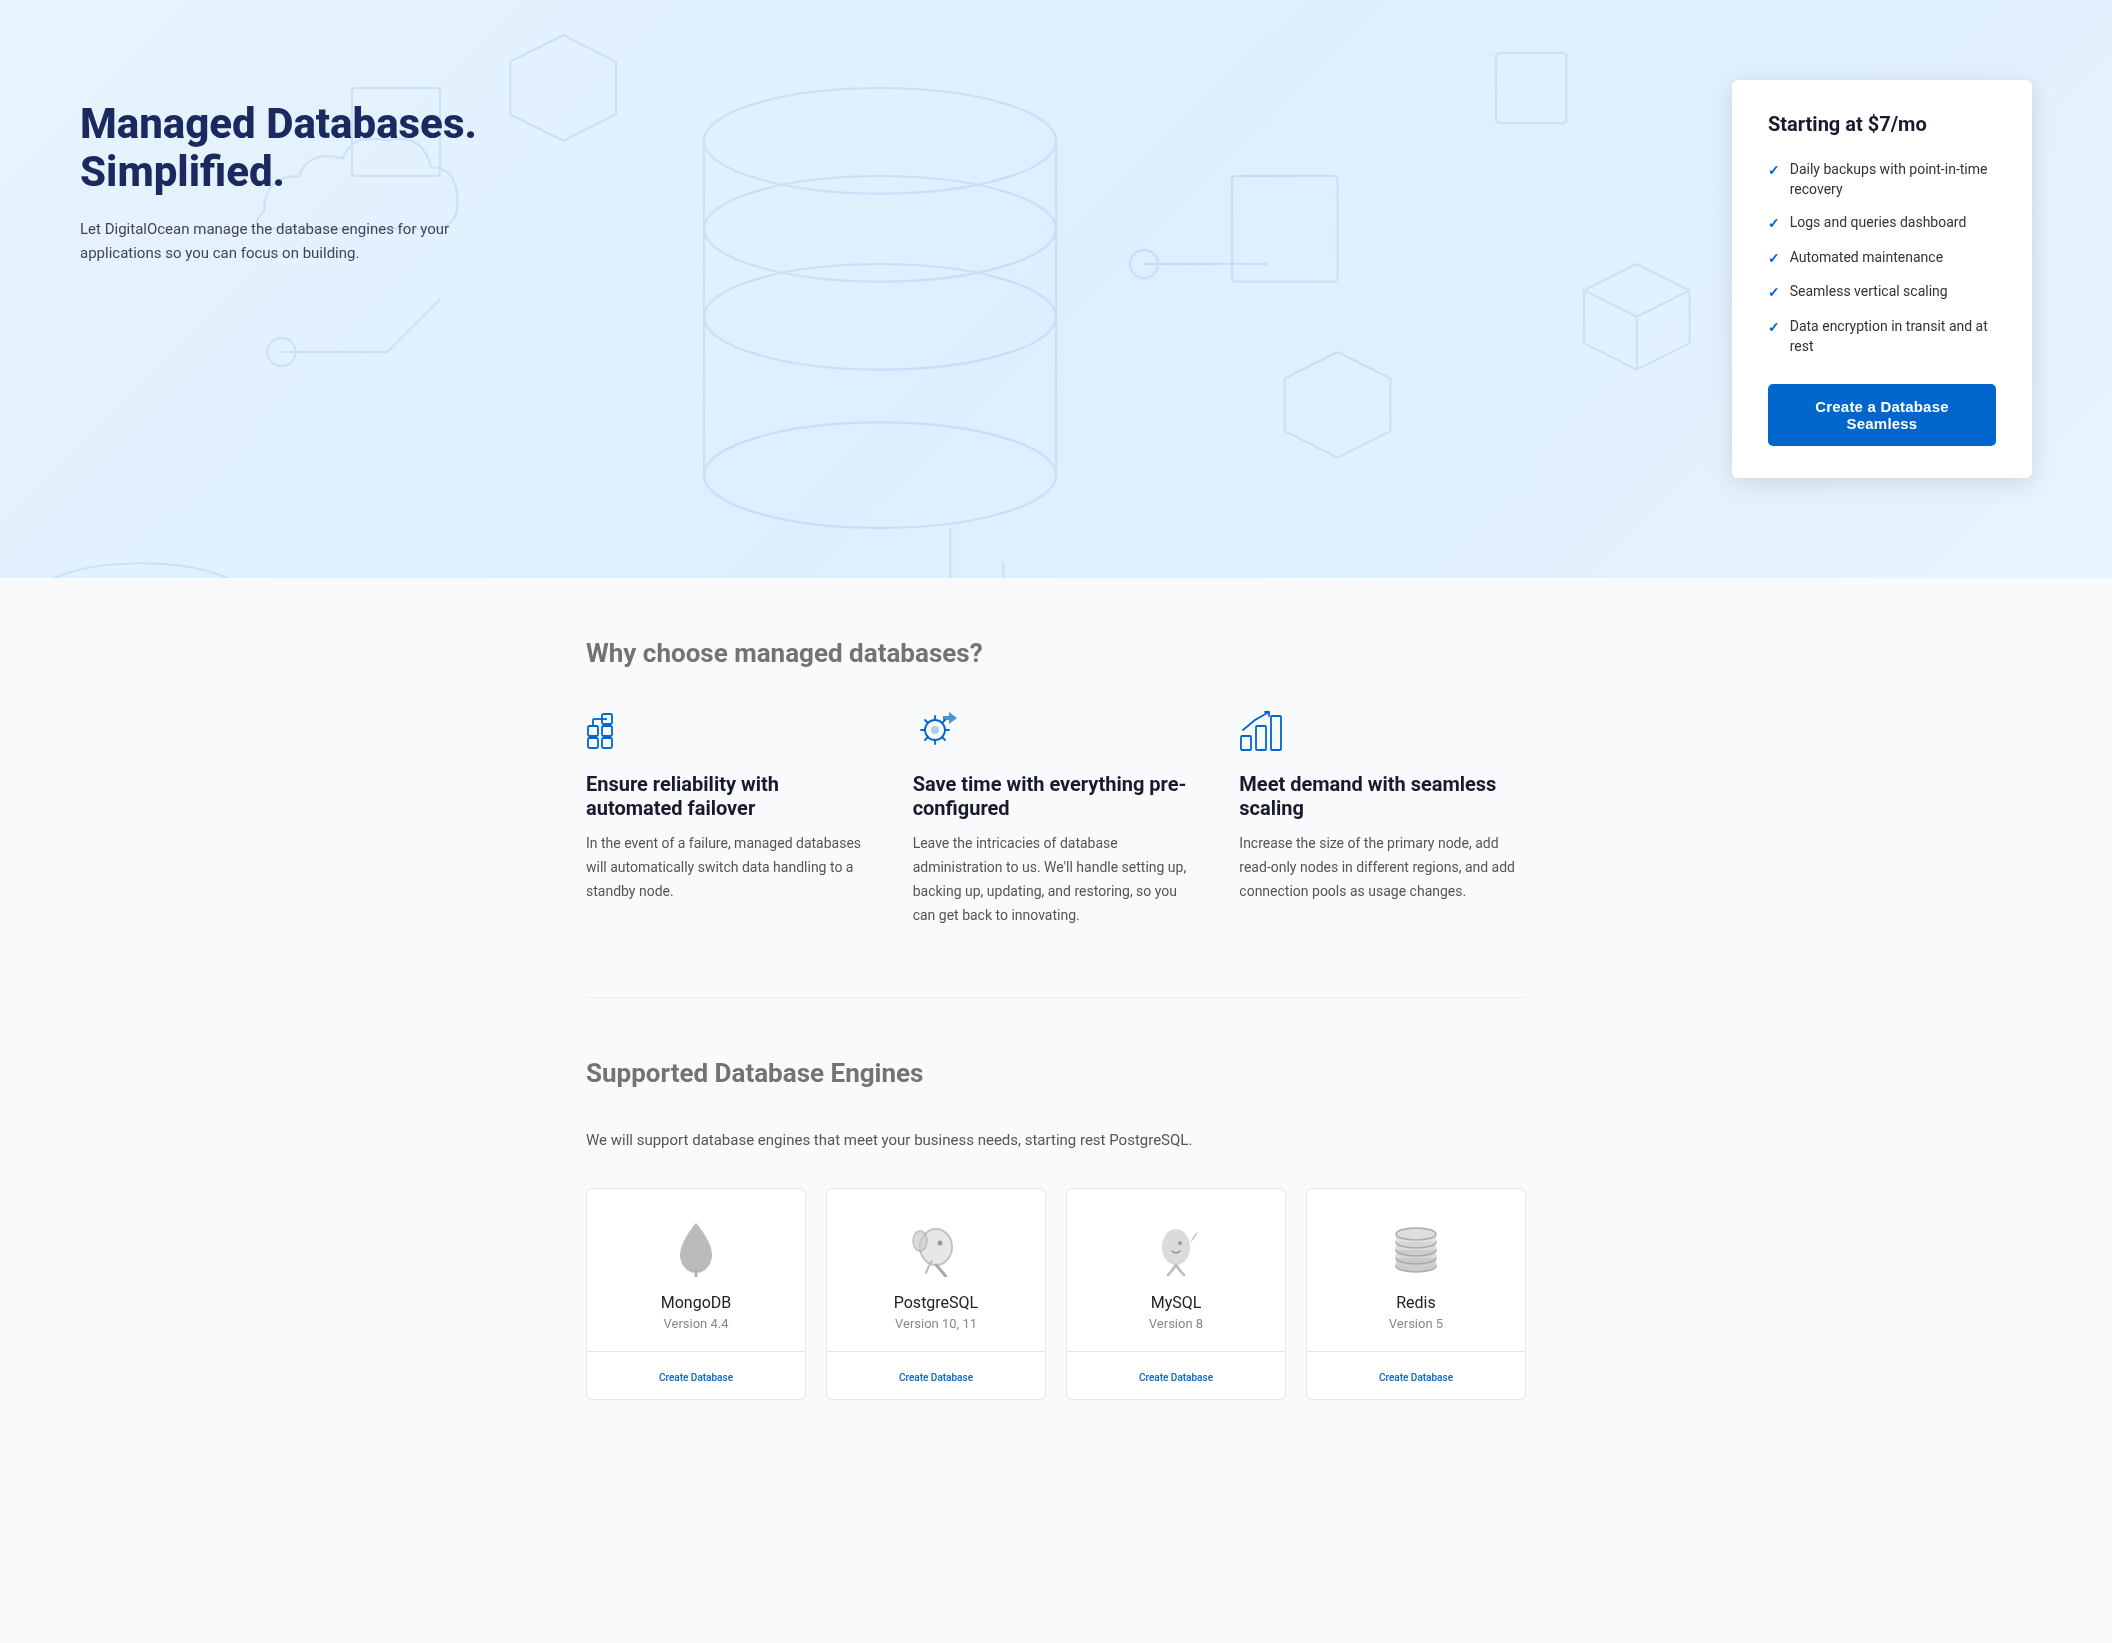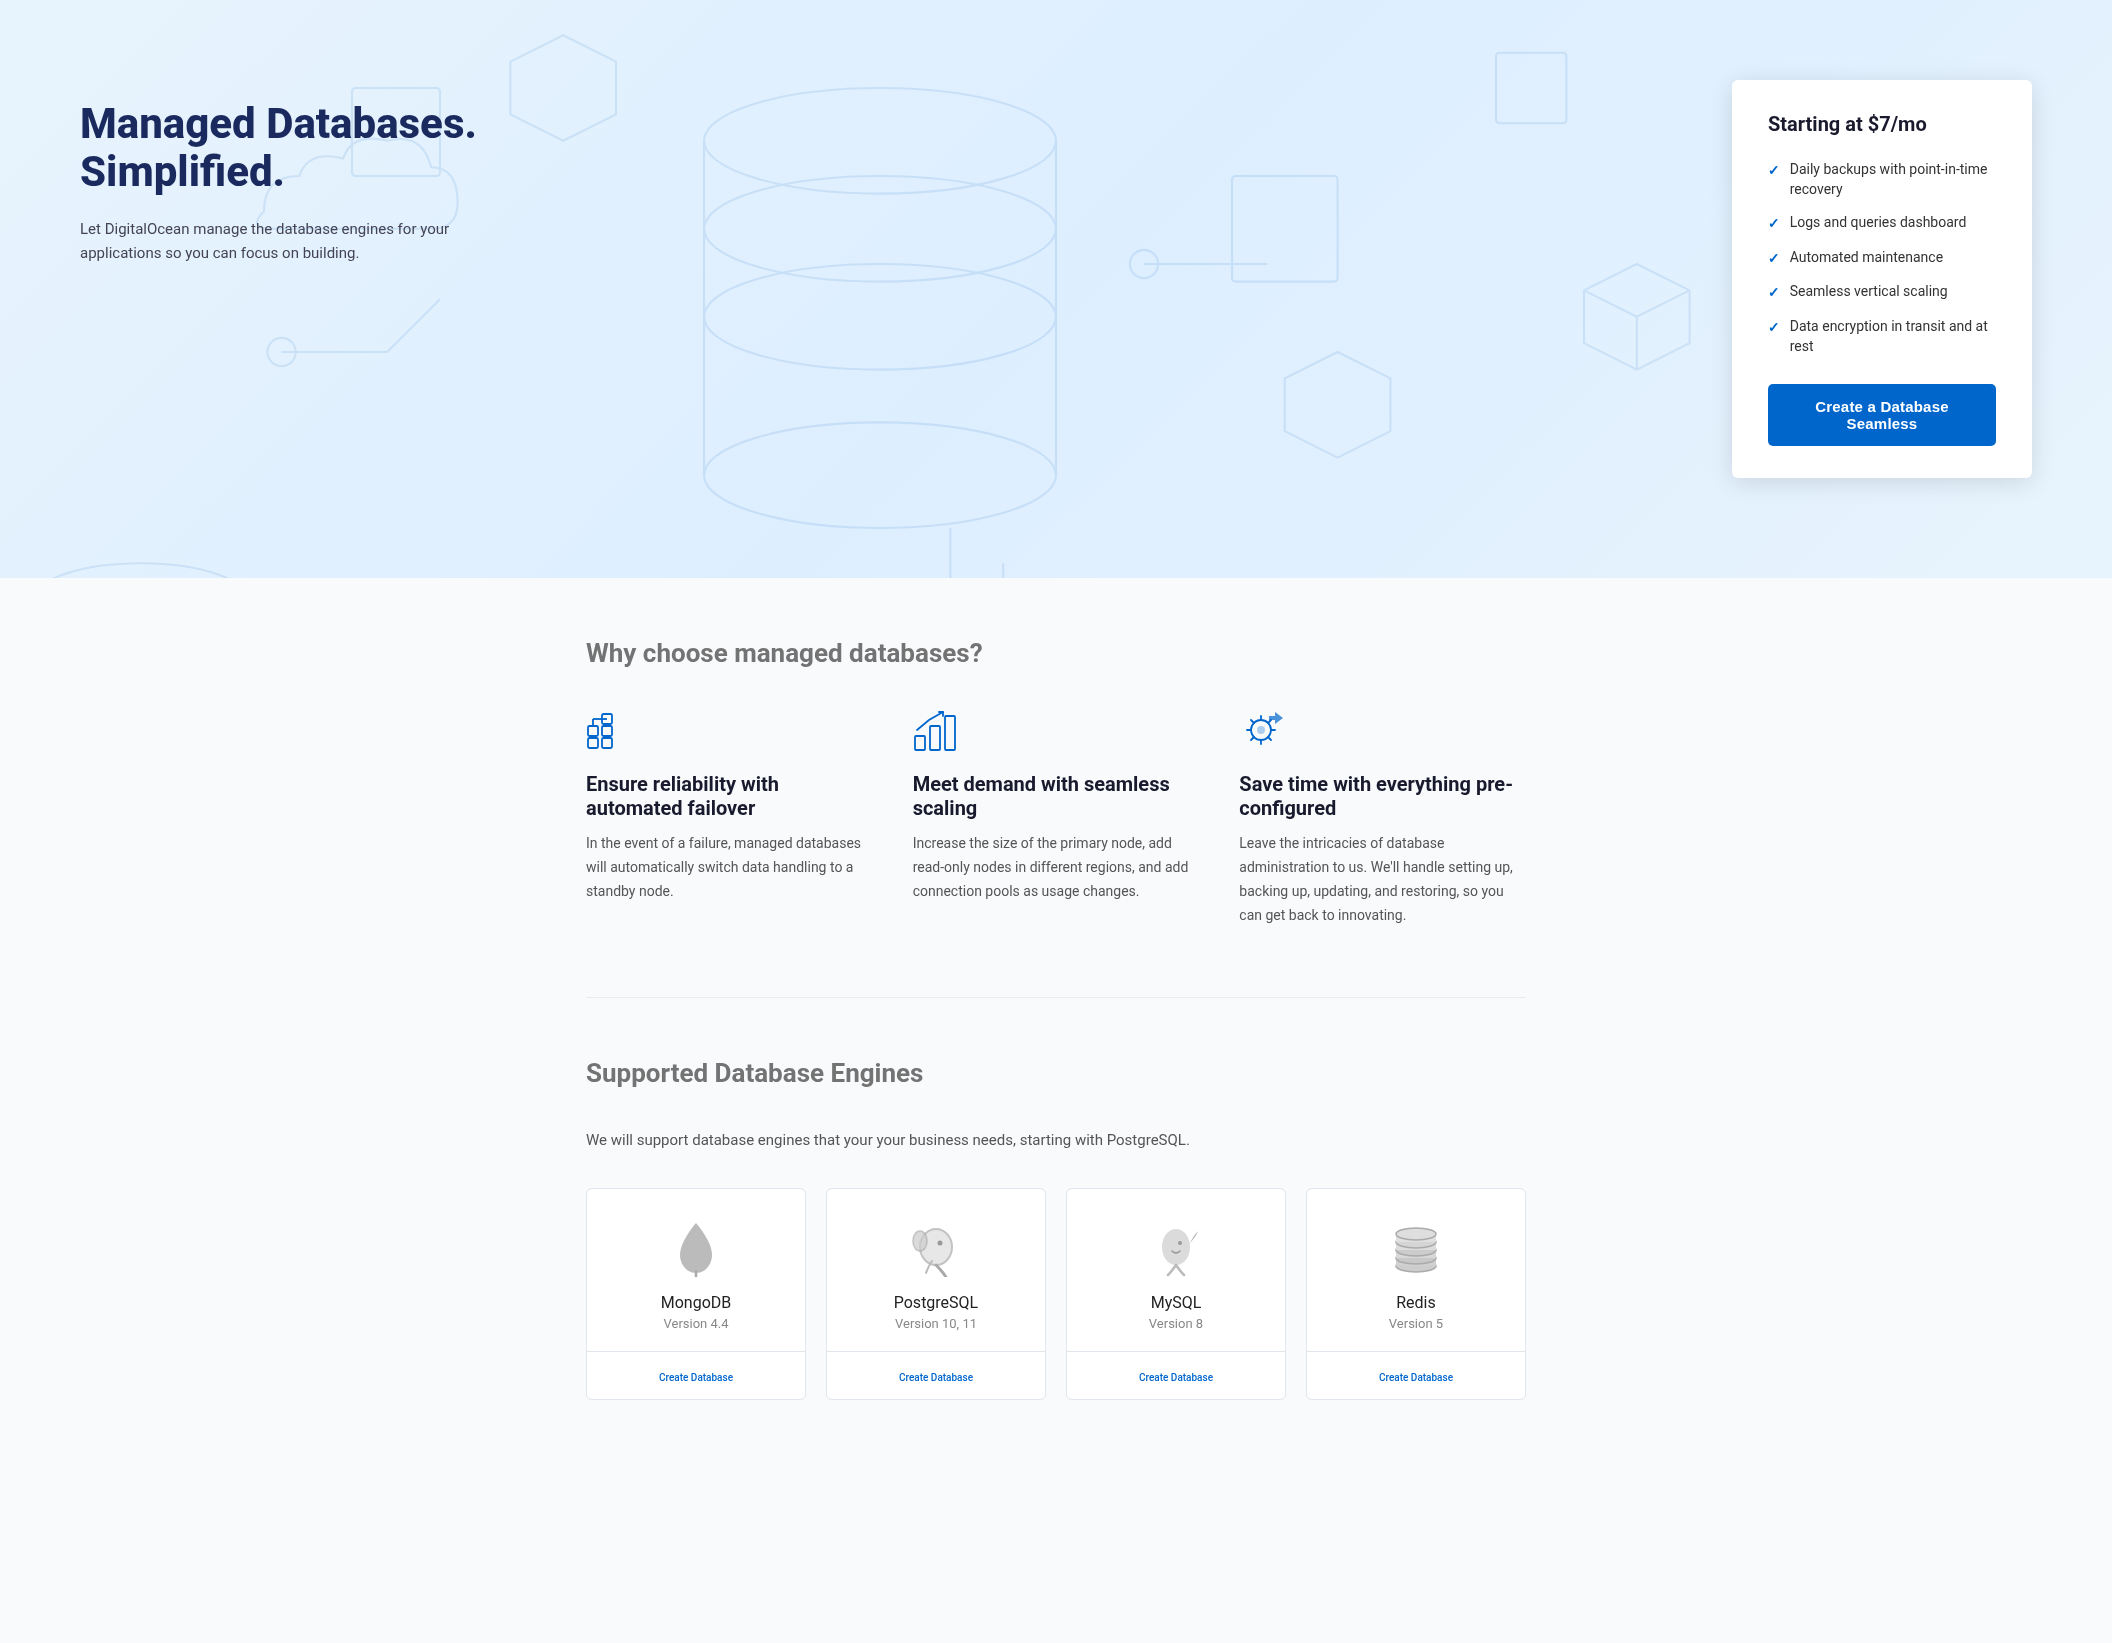--- a/index.html
+++ b/index.html
@@ -310,51 +310,51 @@
             <line x1="21" y1="16" x2="21" y2="18" stroke="#0066cc" stroke-width="1.8"></line>
           </svg>
         </div>
         <div class="feature-card-title">Ensure reliability with automated failover</div>
         <p class="feature-card-desc">In the event of a failure, managed databases will automatically switch data handling to a standby node.</p>
       </div>
 
       <div class="feature-card">
         <div class="feature-icon">
           <svg width="44" height="44" viewBox="0 0 44 44" fill="none" xmlns="http://www.w3.org/2000/svg">
+            <circle cx="22" cy="22" r="10" stroke="#0066cc" stroke-width="1.8"></circle>
+            <path d="M22 12 L22 8 M22 32 L22 36 M12 22 L8 22 M32 22 L36 22" stroke="#0066cc" stroke-width="1.8" stroke-linecap="round"></path>
+            <path d="M15 15 L12 12 M29 29 L32 32 M15 29 L12 32 M29 15 L32 12" stroke="#0066cc" stroke-width="1.8" stroke-linecap="round"></path>
+            <circle cx="22" cy="22" r="4" fill="#0066cc" opacity="0.3"></circle>
+            <path d="M30 8 L36 8 L36 4 L44 10 L36 16 L36 12 L30 12 Z" fill="#0066cc" opacity="0.7"></path>
+          </svg>
+        </div>
+        <div class="feature-card-title">Save time with everything pre-configured</div>
+        <p class="feature-card-desc">Leave the intricacies of database administration to us. We'll handle setting up, backing up, updating, and restoring, so you can get back to innovating.</p>
+      </div>
+
+      <div class="feature-card">
+        <div class="feature-icon">
+          <svg width="44" height="44" viewBox="0 0 44 44" fill="none" xmlns="http://www.w3.org/2000/svg">
             <rect x="2" y="28" width="10" height="14" rx="1" stroke="#0066cc" stroke-width="1.8"></rect>
             <rect x="17" y="18" width="10" height="24" rx="1" stroke="#0066cc" stroke-width="1.8"></rect>
             <rect x="32" y="8" width="10" height="34" rx="1" stroke="#0066cc" stroke-width="1.8"></rect>
             <path d="M4 22 L16 12 L30 4" stroke="#0066cc" stroke-width="1.8" stroke-linecap="round"></path>
             <polyline points="26,4 30,4 30,8" stroke="#0066cc" stroke-width="1.8" stroke-linecap="round" stroke-linejoin="round" fill="none"></polyline>
           </svg>
         </div>
         <div class="feature-card-title">Meet demand with seamless scaling</div>
         <p class="feature-card-desc">Increase the size of the primary node, add read-only nodes in different regions, and add connection pools as usage changes.</p>
       </div>
 
-      <div class="feature-card">
-        <div class="feature-icon">
-          <svg width="44" height="44" viewBox="0 0 44 44" fill="none" xmlns="http://www.w3.org/2000/svg">
-            <circle cx="22" cy="22" r="10" stroke="#0066cc" stroke-width="1.8"></circle>
-            <path d="M22 12 L22 8 M22 32 L22 36 M12 22 L8 22 M32 22 L36 22" stroke="#0066cc" stroke-width="1.8" stroke-linecap="round"></path>
-            <path d="M15 15 L12 12 M29 29 L32 32 M15 29 L12 32 M29 15 L32 12" stroke="#0066cc" stroke-width="1.8" stroke-linecap="round"></path>
-            <circle cx="22" cy="22" r="4" fill="#0066cc" opacity="0.3"></circle>
-            <path d="M30 8 L36 8 L36 4 L44 10 L36 16 L36 12 L30 12 Z" fill="#0066cc" opacity="0.7"></path>
-          </svg>
-        </div>
-        <div class="feature-card-title">Save time with everything pre-configured</div>
-        <p class="feature-card-desc">Leave the intricacies of database administration to us. We'll handle setting up, backing up, updating, and restoring, so you can get back to innovating.</p>
-      </div>
-
     </div>
   </section>
 
   <section class="engines-section">
     <h2 class="section-title">Supported Database Engines</h2>
-    <p class="engines-subtitle">We will support database engines that your your business needs, starting with PostgreSQL.</p>
+    <p class="engines-subtitle">We will support database engines that meet your business needs, starting rest PostgreSQL.</p>
     <div class="engines-grid">
 
       <div class="engine-card">
         <div class="engine-info">
           <div class="engine-icon-area">
             <svg width="40" height="56" viewBox="0 0 40 56" fill="none" xmlns="http://www.w3.org/2000/svg">
               <path d="M20 2 C20 2 4 20 4 34 C4 43.9 11.2 52 20 52 C28.8 52 36 43.9 36 34 C36 20 20 2 20 2Z" fill="#aaa" opacity="0.8"></path>
               <path d="M20 8 C20 8 7 24 7 34 C7 42.3 12.9 49 20 49" fill="#bbb" opacity="0.6"></path>
               <line x1="20" y1="49" x2="20" y2="56" stroke="#aaa" stroke-width="2.5"></line>
             </svg>

